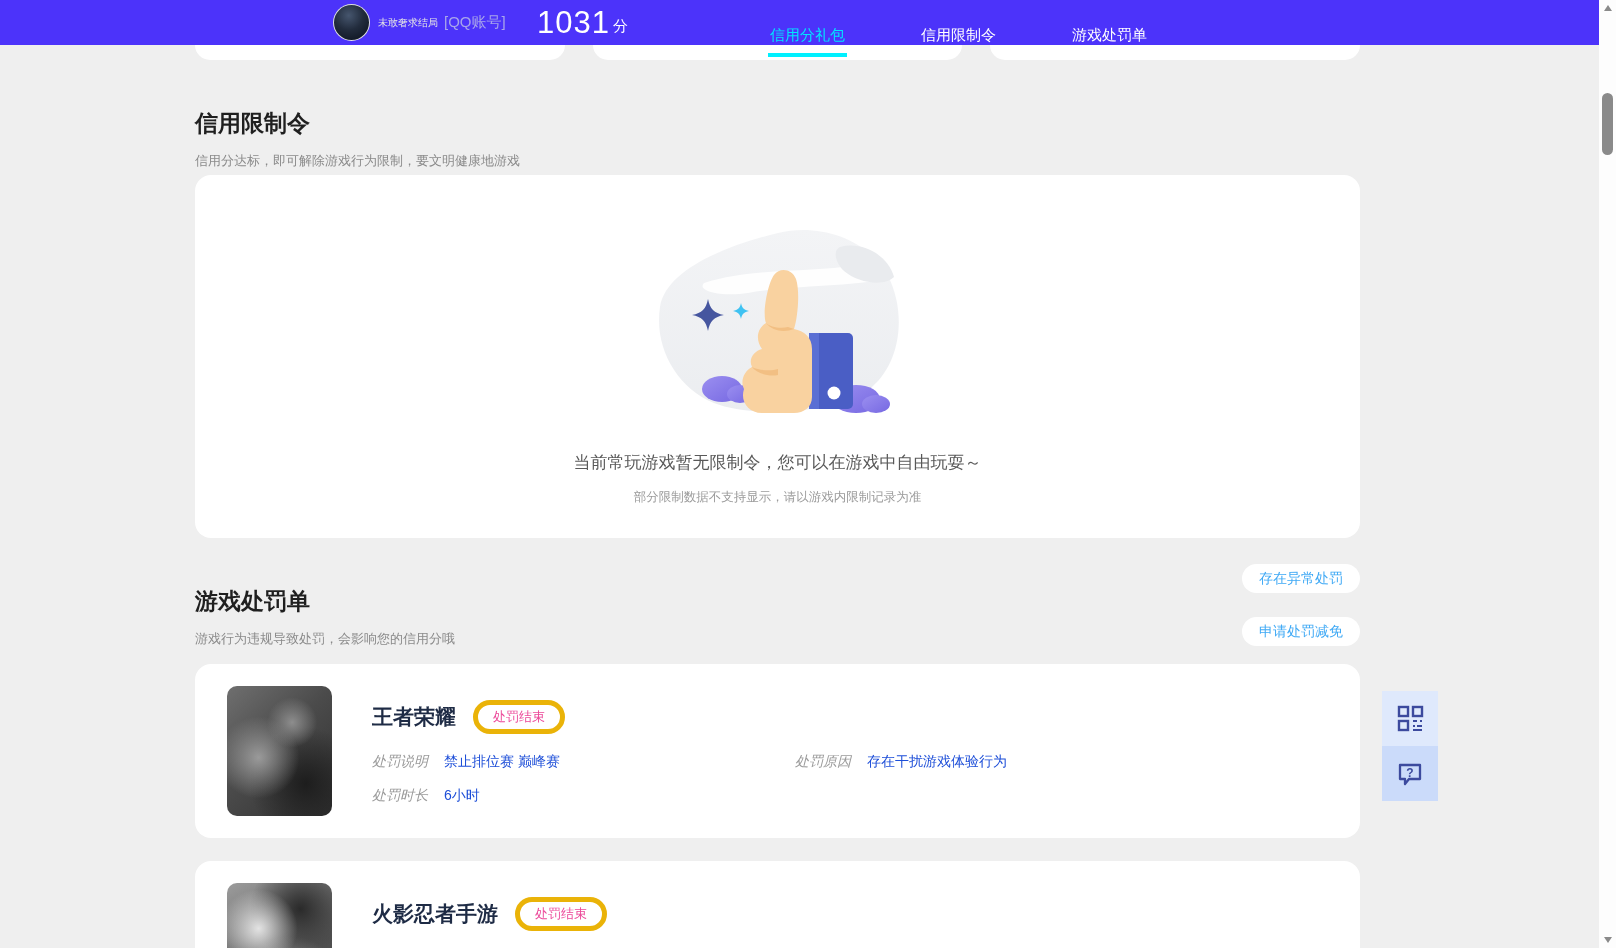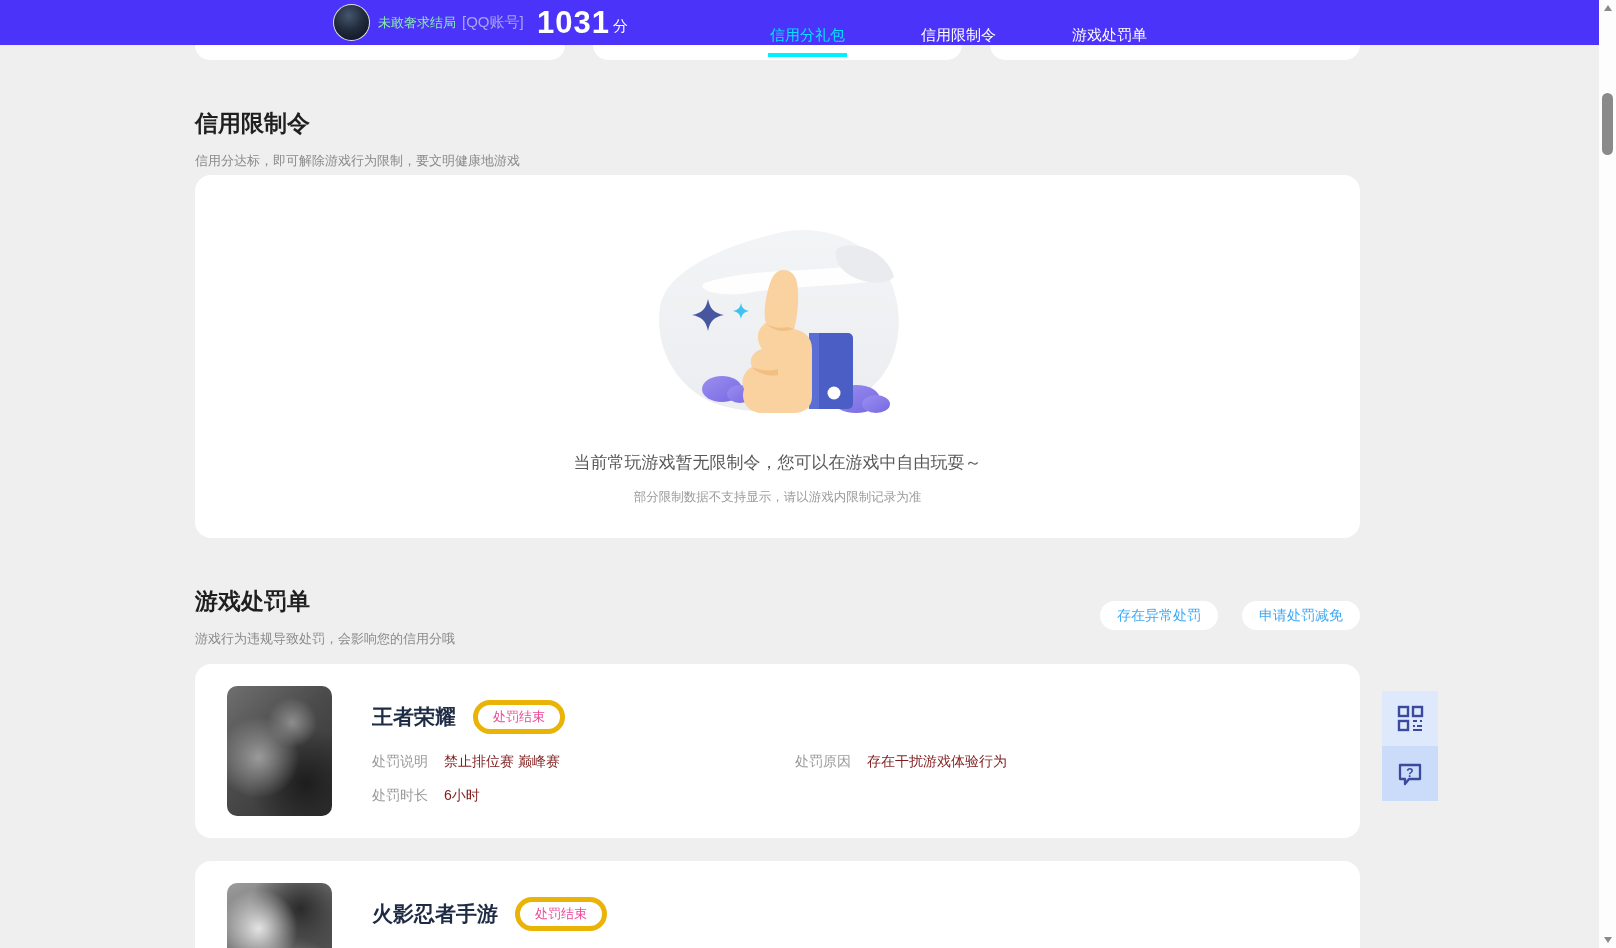--- a/index.html
+++ b/index.html
@@ -5,24 +5,24 @@
   * { margin:0; padding:0; box-sizing:border-box; }
   html,body { width:1616px; height:948px; overflow:hidden; }
   body { background:#efefef; font-family:"Liberation Sans", sans-serif; position:relative; }
 
   
   .header { position:absolute; top:0; left:0; width:1599px; height:45px; background:#4c33fa; z-index:20; }
   .avatar { position:absolute; left:333px; top:4px; width:37px; height:37px; border-radius:50%;
             background: radial-gradient(circle at 42% 30%, #46566e 0%, #222c3d 45%, #0d1420 90%);
             border:1px solid rgba(255,255,255,.85); cursor:pointer; }
   .user-line { position:absolute; left:378px; top:0; height:45px; display:flex; align-items:center; gap:6px; }
-  .user-name { color:#86efac; font-size:13px; }
+  .user-name { color:#e5e5e5; font-size:10px; }
   .account-type { color:#a9a6ea; font-size:15px; }
   .score-wrap { position:absolute; left:537px; top:0; height:45px; display:flex; align-items:center; }
-  .score-num { color:#fff; font-size:31px; font-weight:bold; letter-spacing:1px; }
+  .score-num { color:#fff; font-size:31px; font-weight:normal; letter-spacing:1px; }
   .score-unit { color:#fff; font-size:15px; margin-left:3px; margin-top:8px; }
 
   .nav { position:absolute; left:770px; top:12px; height:45px; display:flex; gap:76px; }
   .nav-item { height:45px; line-height:45px; color:#ffffff; font-size:15px; position:relative; cursor:pointer; white-space:nowrap; }
   .nav-item.active { color:#00e6ff; }
   .nav-item.active::after { content:""; position:absolute; left:-2px; right:-2px; bottom:0; height:4px; background:#00f0ff; }
 
   
   .content { position:absolute; left:195px; top:0; width:1165px; }
 
@@ -32,21 +32,21 @@
   .section-title { margin-top:48px; font-size:23px; font-weight:bold; color:#1f1f1f; }
   .section-sub { margin-top:13px; font-size:13px; color:#8a8a8a; }
 
   .empty-card { margin-top:5px; height:363px; background:#ffffff; border-radius:16px;
                 display:flex; flex-direction:column; align-items:center; }
   .illus { margin-top:46px; }
   .empty-text { margin-top:34px; font-size:17px; color:#595959; }
   .empty-note { margin-top:15px; font-size:12.5px; color:#9b9b9b; }
 
   .pun-head-row { display:flex; justify-content:space-between; align-items:flex-end; }
-  .pun-actions { display:flex; gap:24px; margin-bottom:18px; }
+  .pun-actions { display:flex; gap:24px; margin-bottom:2px;flex-direction:column; }
   .pill-btn { background:#ffffff; color:#3fa9f5; font-size:14px; border:none; border-radius:999px;
               padding:6px 17px; cursor:pointer; line-height:1.2; }
 
   .pun-card { margin-top:16px; background:#ffffff; border-radius:16px; padding:22px 32px; display:flex; }
   .pun-card.cut { margin-top:23px; height:200px; }
   .game-icon { width:105px; height:130px; border-radius:10px; flex:0 0 auto; }
   .game-icon.wzry { background:
       radial-gradient(circle at 62% 28%, #8d8d8d 0%, rgba(141,141,141,0) 22%),
       radial-gradient(circle at 30% 55%, #9a9a9a 0%, rgba(154,154,154,0) 40%),
       radial-gradient(circle at 75% 75%, #1d1d1d 0%, rgba(29,29,29,0) 45%),
@@ -56,22 +56,22 @@
       radial-gradient(circle at 70% 20%, #2a2a2a 0%, rgba(42,42,42,0) 40%),
       radial-gradient(circle at 60% 85%, #bdbdbd 0%, rgba(189,189,189,0) 45%),
       linear-gradient(150deg, #9c9c9c 0%, #555555 60%, #333333 100%); }
   .pun-body { margin-left:40px; flex:1; }
   .pun-title-row { margin-top:14px; display:flex; align-items:center; gap:17px; }
   .game-title { font-size:21px; font-weight:bold; color:#1e2b45; }
   .status-badge { border:5px solid #eab308; color:#ec4899; font-size:13px; border-radius:999px;
                   padding:3px 15px; background:#fff; }
   .fields { margin-top:19px; display:grid; grid-template-columns:423px 1fr; row-gap:16px; }
   .field { display:flex; font-size:14px; }
-  .field .lbl { color:#9a9a9a; width:72px; flex:0 0 auto; }
-  .field .val { color:#7f1d1d; }
+  .field .lbl { color:#9a9a9a; width:72px; flex:0 0 auto;font-style:italic; }
+  .field .val { color:#1d4ed8; }
 
   
   .float-panel { position:absolute; left:1382px; top:691px; width:56px; z-index:15; }
   .float-btn { width:56px; height:55px; display:flex; align-items:center; justify-content:center; cursor:pointer; }
   .float-btn.qr { background:#dfe9fc; }
   .float-btn.help { background:#cbdbfa; }
 
   
   .scrollbar { position:absolute; right:0; top:0; width:17px; height:948px; background:#fdfdfd; z-index:30; }
   .sb-arrow { position:absolute; left:0; width:17px; height:16px; display:flex; align-items:center; justify-content:center; cursor:pointer; }

